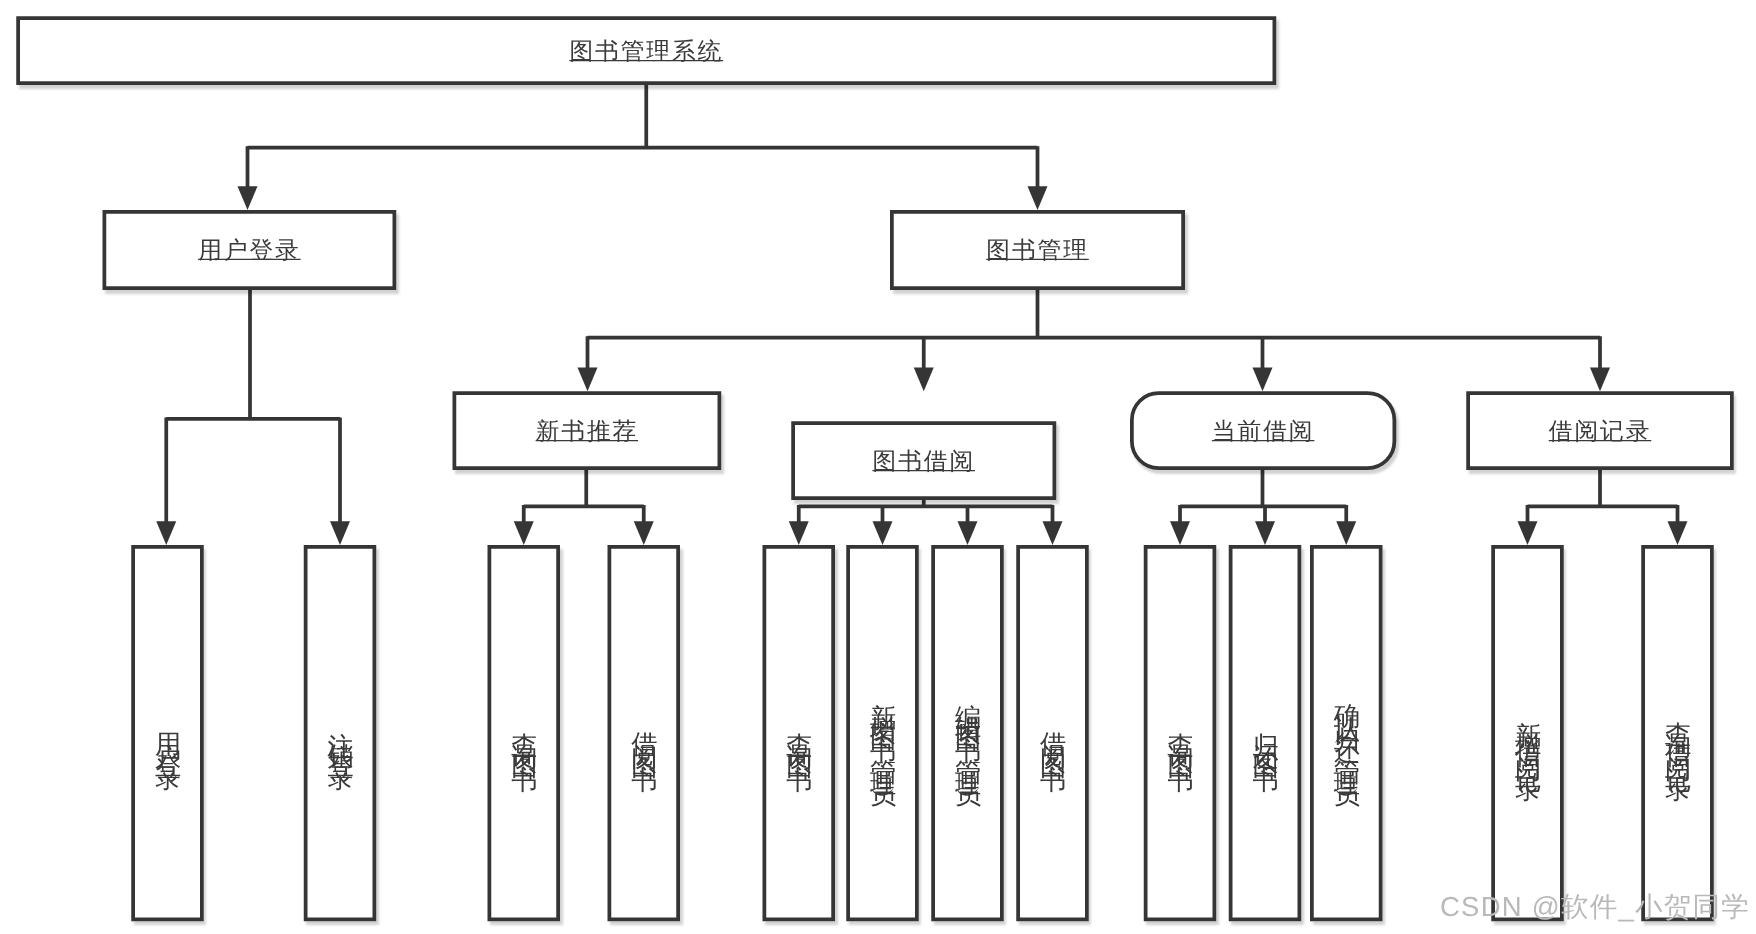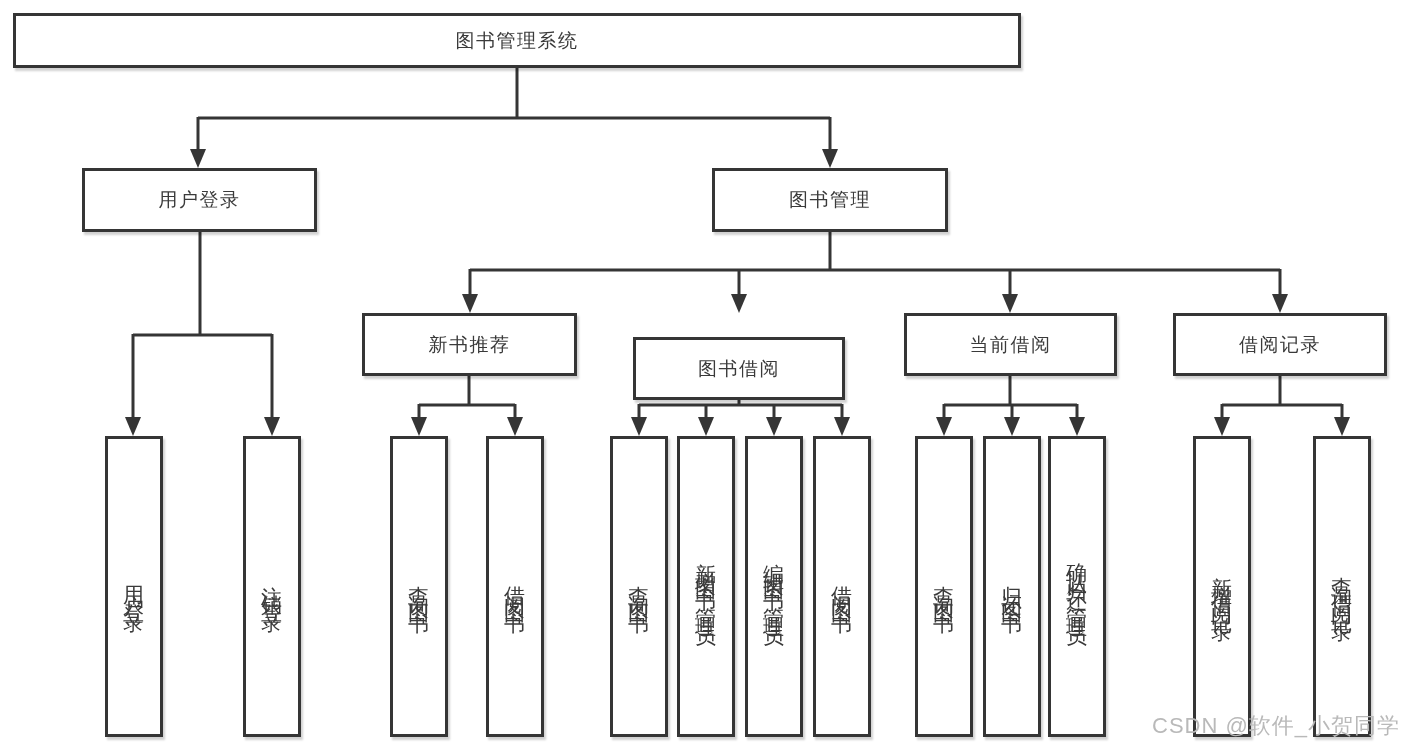--- a/index.html
+++ b/index.html
@@ -7,21 +7,21 @@
     position:relative; width:1405px; height:747px; background:#ffffff;
     font-family:"Liberation Sans","DejaVu Sans",sans-serif; overflow:hidden;
   }
   svg.wires { position:absolute; left:0; top:0; width:1405px; height:747px; }
   .node {
     position:absolute; box-sizing:border-box;
     border:3px solid #353535; background:#ffffff; color:#3a3a3a;
     display:flex; align-items:center; justify-content:center;
     box-shadow:2px 3px 2px rgba(0,0,0,0.18);
   }
-  .h { font-size:19px; letter-spacing:1.5px; white-space:nowrap; }
+  .h { font-size:19px; letter-spacing:1.5px; white-space:nowrap;text-decoration:underline; }
   .v {
     writing-mode:vertical-rl; text-orientation:mixed;
     font-size:21px; letter-spacing:9px; line-height:1;
   }
   .watermark {
     position:absolute; left:1152px; top:711px;
     font-size:22px; color:#b9b9b9; letter-spacing:1px; white-space:nowrap;
     z-index:5;
   }
 </style>
@@ -99,21 +99,21 @@
     </g>
   </svg>
 
   <div class="node h" style="left:13px; top:13px; width:1008px; height:55px;">图书管理系统</div>
 
   <div class="node h" style="left:82px; top:168px; width:235px; height:64px;">用户登录</div>
   <div class="node h" style="left:712px; top:168px; width:236px; height:64px;">图书管理</div>
 
   <div class="node h" style="left:362px; top:313px; width:215px; height:63px;">新书推荐</div>
   <div class="node h" style="left:633px; top:313px; width:212px; height:63px;margin-top:24px;">图书借阅</div>
-  <div class="node h" style="left:904px; top:313px; width:213px; height:63px;">当前借阅</div>
+  <div class="node h" style="left:904px; top:313px; width:213px; height:63px;border-radius:23px;">当前借阅</div>
   <div class="node h" style="left:1173px; top:313px; width:214px; height:63px;">借阅记录</div>
 
   <div class="node v" style="left:105px; top:436px; width:58px; height:301px;">用户登录</div>
   <div class="node v" style="left:243px; top:436px; width:58px; height:301px;">注销登录</div>
 
   <div class="node v" style="left:390px; top:436px; width:58px; height:301px;">查询图书</div>
   <div class="node v" style="left:486px; top:436px; width:58px; height:301px;">借阅图书</div>
 
   <div class="node v" style="left:610px; top:436px; width:58px; height:301px;">查询图书</div>
   <div class="node v" style="left:677px; top:436px; width:58px; height:301px;">新增图书（管理员）</div>

